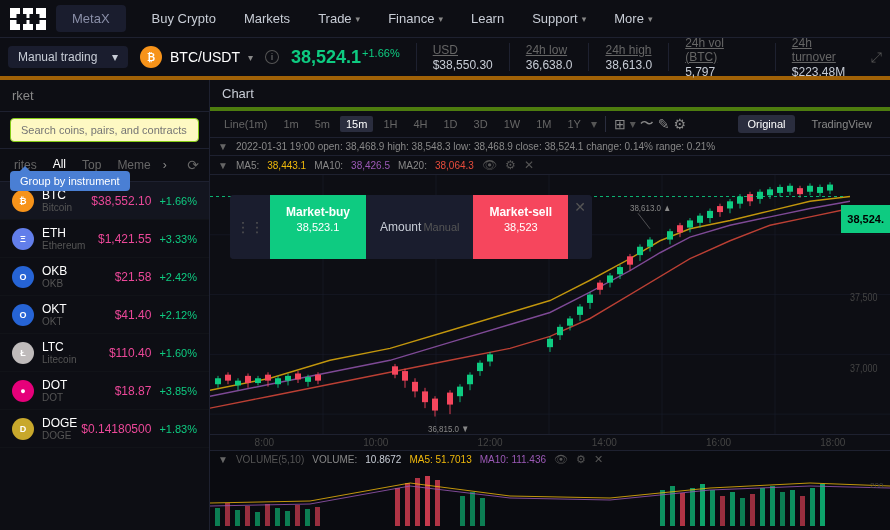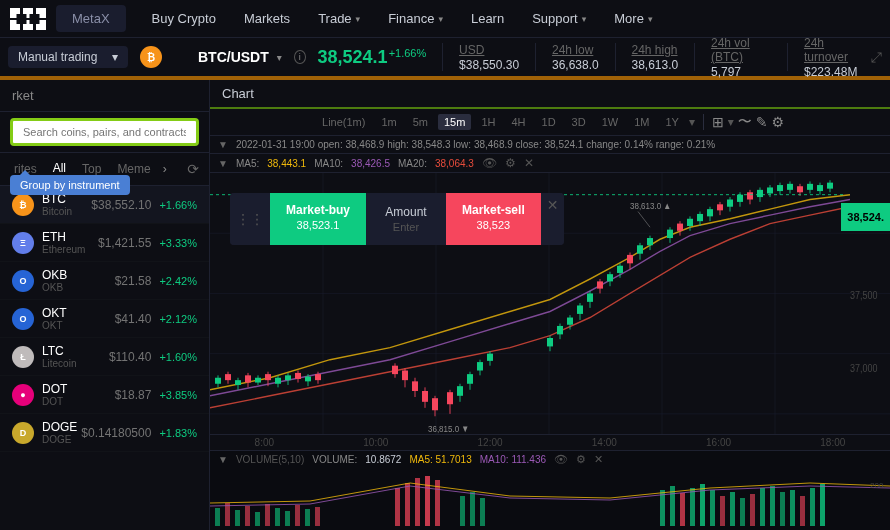--- a/index.html
+++ b/index.html
@@ -104,23 +104,22 @@
       border-radius: 50%;
       display: flex;
       align-items: center;
       justify-content: center;
       font-size: 10px;
       font-weight: bold;
       color: #fff;
     }
     .pair-name {
       font-size: 14px;
-      font-weight: 700;
+      font-weight: 400;
       color: #fff;
-      margin-left: 28px;
     }
     .pair-arrow { color: #888; font-size: 10px; }
     .info-icon {
       width: 14px;
       height: 14px;
       border-radius: 50%;
       border: 1px solid #555;
       display: flex;
       align-items: center;
       justify-content: center;
@@ -165,22 +164,22 @@
       font-size: 13px;
       color: #888;
       border-bottom: 1px solid #1e2130;
     }
     .search-box {
       padding: 6px 10px;
       border-bottom: 1px solid #1e2130;
     }
     .search-input {
       width: 100%;
-      background: #ffffff;
-      border: 3px solid #84cc16;
+      background: #fef9c3;
+      border: 1px solid #84cc16;
       border-radius: 4px;
       padding: 5px 10px;
       color: #888;
       font-size: 11px;
       outline: none;
     }
     .filter-tabs {
       display: flex;
       align-items: center;
       padding: 6px 10px;
@@ -252,35 +251,35 @@
     .coin-icon.btc { background: #f7931a; }
     .coin-icon.eth { background: #627eea; }
     .coin-icon.okb { background: #2664d5; }
     .coin-icon.okt { background: #2664d5; }
     .coin-icon.ltc { background: #bfbbbb; }
     .coin-icon.dot { background: #e6007a; }
     .coin-icon.doge { background: #c8a82c; }
     .coin-name-group { flex: 1; }
     .coin-sym { font-size: 12px; color: #fff; font-weight: 500; }
     .coin-full { font-size: 10px; color: #555; }
-    .coin-price { font-size: 12px; color: #737373; margin-right: 8px; }
+    .coin-price { font-size: 12px; color: #ec4899; margin-right: 8px; }
     .coin-change { font-size: 11px; }
     .coin-change.pos { color: #0ecb81; }
 
     
     .chart-panel {
       flex: 1;
       display: flex;
       flex-direction: column;
       background: #0d0e14;
       position: relative;
     }
     .chart-header {
       padding: 6px 12px;
-      border-bottom: 2px solid #4d7c0f;
+      border-bottom: 4px solid #4d7c0f;
       font-size: 13px;
       color: #c8cdd6;
     }
     .chart-toolbar {
       display: flex;
       align-items: center;
       padding: 4px 8px;
       border-bottom: 1px solid #1e2130;
       gap: 4px;
       justify-content: center;
@@ -364,23 +363,23 @@
       font-weight: 600;
       cursor: pointer;
       display: flex;
       flex-direction: column;
       align-items: center;
       gap: 2px;
     }
     .trade-buy-btn .btn-sub { font-size: 11px; font-weight: 400; }
     .trade-amount-box {
       background: #1a1d2e;
-      padding: 12px 14px;
-      display: flex;
-      flex-direction: column;
+      padding: 25px 14px;
+      display: flex;
+      flex-direction: row;
       align-items: center;
       justify-content: center;
       gap: 2px;
       min-width: 80px;
     }
     .trade-amount-label { font-size: 12px; color: #c8cdd6; }
     .trade-amount-sub { font-size: 11px; color: #555; }
     .trade-sell-btn {
       background: #f6465d;
       color: #fff;
@@ -645,20 +644,24 @@
       <span class="tf-btn">1M</span>
       <span class="tf-btn">1Y</span>
       <span style="color:#555;font-size:12px;">▾</span>
       <div class="tf-divider"></div>
 
       <span style="color:#888;font-size:14px;cursor:pointer;">⊞</span>
       <span style="color:#555;font-size:12px;">▾</span>
       <span style="color:#888;font-size:14px;cursor:pointer;">〜</span>
       <span style="color:#888;font-size:14px;cursor:pointer;">✎</span>
       <span style="color:#888;font-size:14px;cursor:pointer;">⚙</span>
+      <div class="tf-right">
+        <span class="view-btn active">Original</span>
+        <span class="view-btn">TradingView</span>
+      </div>
     </div>
     <div class="chart-info-bar">
       <span style="color:#666;">▼</span>
       <span>2022-01-31 19:00  open: 38,468.9  high: 38,548.3  low: 38,468.9  close: 38,524.1  change: 0.14%  range: 0.21%</span>
     </div>
     <div class="chart-ma-bar">
       <span style="color:#666;">▼</span>
       <span style="color:#888;">MA5:</span>
       <span style="color:#f0b90b;">38,443.1</span>
       <span style="color:#888;">MA10:</span>
@@ -814,21 +817,21 @@
       <div class="trade-overlay">
         <div class="trade-overlay-handle">
           <span>⋮⋮</span>
         </div>
         <div class="trade-buy-btn">
           <span>Market-buy</span>
           <span class="btn-sub">38,523.1</span>
         </div>
         <div class="trade-amount-box">
           <span class="trade-amount-label">Amount</span>
-          <span class="trade-amount-sub">Enter</span>
+          <span class="trade-amount-sub">Manual</span>
         </div>
         <div class="trade-sell-btn">
           <span>Market-sell</span>
           <span class="btn-sub">38,523</span>
         </div>
         <div class="trade-close">✕</div>
       </div>
 
       
       <div class="x-axis" style="position:absolute;bottom:0;left:0;right:0;background:#0d0e14;text-align:center;">

